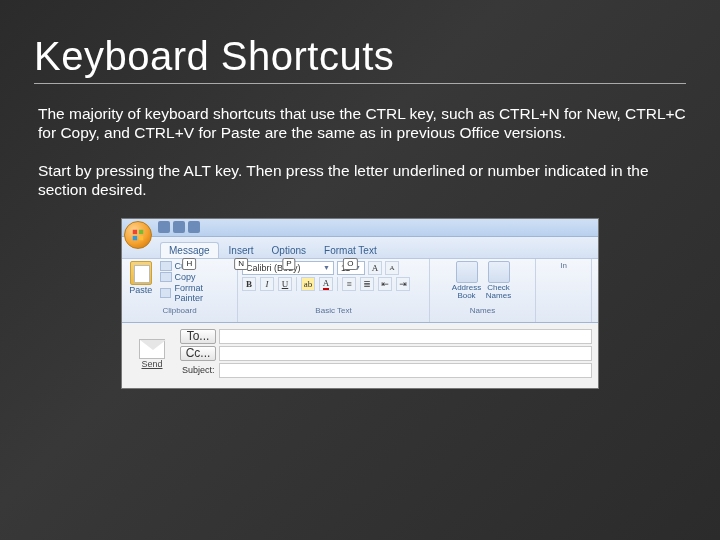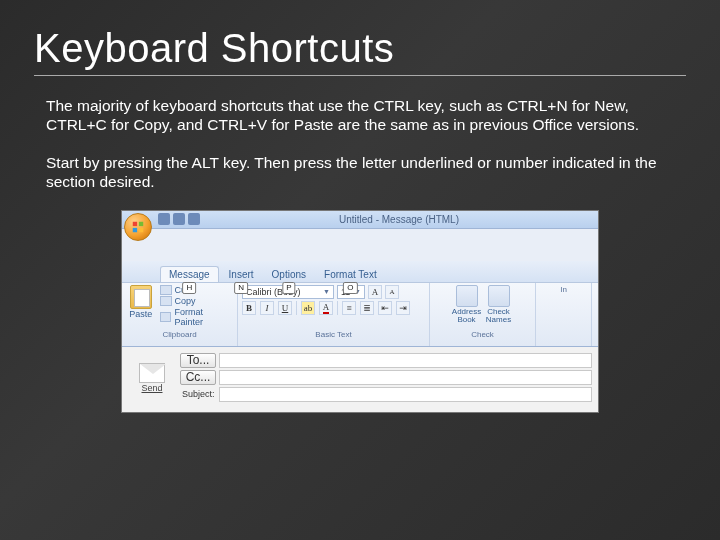--- a/index.html
+++ b/index.html
@@ -9,25 +9,25 @@
     height: 540px;
     background: linear-gradient(135deg, #2b2b2b 0%, #383838 40%, #2b2b2b 100%);
     font-family: Arial, sans-serif;
     color: #fff;
     overflow: hidden;
   }
   .slide { padding: 18px 34px 0 34px; }
   .title {
     font-size: 40px;
     font-weight: normal;
-    margin: 8px 0 4px 0;
+    margin: 16px 0 4px 0;
     letter-spacing: 0.5px;
   }
   .rule { border: none; border-top: 1px solid #aaa; margin: 0 0 20px 0; }
-  .body-text { font-size: 15.5px; line-height: 1.25; margin: 0 0 18px 12px; }
+  .body-text { font-size: 15.5px; line-height: 1.25; margin: 0 0 18px 4px; }
 
   .shot {
     width: 478px;
     margin: 0 auto;
     border: 1px solid #777;
     background: #e9eef7;
     font-size: 10px;
     color: #333;
   }
 
@@ -55,21 +55,20 @@
 
   
   .tabs {
     height: 22px;
     background: linear-gradient(#e7eef9, #d5e2f4);
     display: flex;
     align-items: flex-end;
     padding-left: 38px;
     gap: 2px;
     border-bottom: 1px solid #b8c8e0;
-    margin-top: 32px;
   }
   .tab {
     padding: 2px 8px;
     font-size: 10px;
     color: #365f91;
     position: relative;
   }
   .tab.active {
     background: #f4f7fc;
     border: 1px solid #b8c8e0;
@@ -167,21 +166,20 @@
             <rect x="9" y="2" width="5" height="5" fill="#7b3"></rect>
             <rect x="2" y="9" width="5" height="5" fill="#39d"></rect>
             <rect x="9" y="9" width="5" height="5" fill="#fb3"></rect>
           </svg>
       </div>
       <div class="qat">
         <div class="qat-ico"></div>
         <div class="qat-ico"></div>
         <div class="qat-ico"></div>
       </div>
-      <div class="tb-title">Untitled - Message (HTML)</div>
     </div>
 
     <div class="tabs">
       <div class="tab active">
         <span>Message</span>
         <span class="key">H</span>
       </div>
       <div class="tab">
         <span>Insert</span>
         <span class="key">N</span>
@@ -258,21 +256,21 @@
           </div>
         </div>
         <div class="group-label">Basic Text</div>
       </div>
 
       <div class="group g-names">
         <div class="names-row">
           <div class="nbtn"><div class="nico"></div><span>Address Book</span></div>
           <div class="nbtn"><div class="nico"></div><span>Check Names</span></div>
         </div>
-        <div class="group-label">Check</div>
+        <div class="group-label">Names</div>
       </div>
 
       <div class="group g-inc">
         <div class="group-label">In</div>
       </div>
     </div>
 
     <div class="compose">
       <div class="comp-row">
         <div class="send-col">

